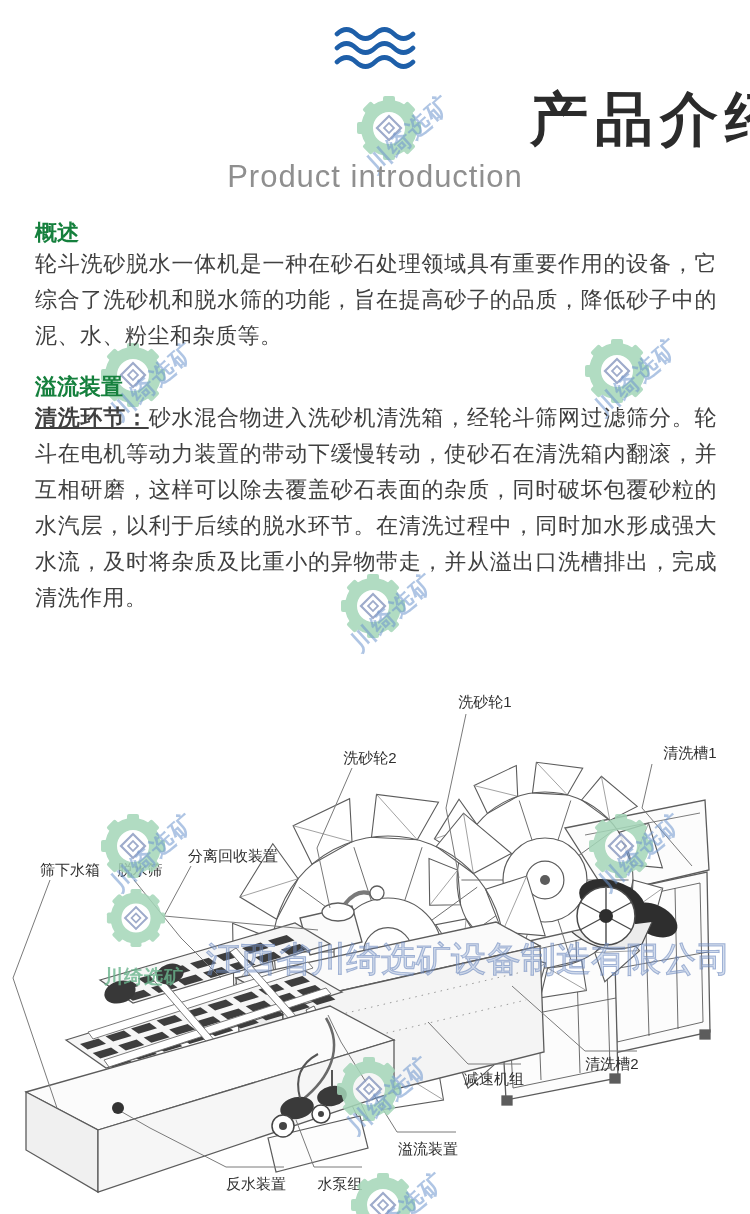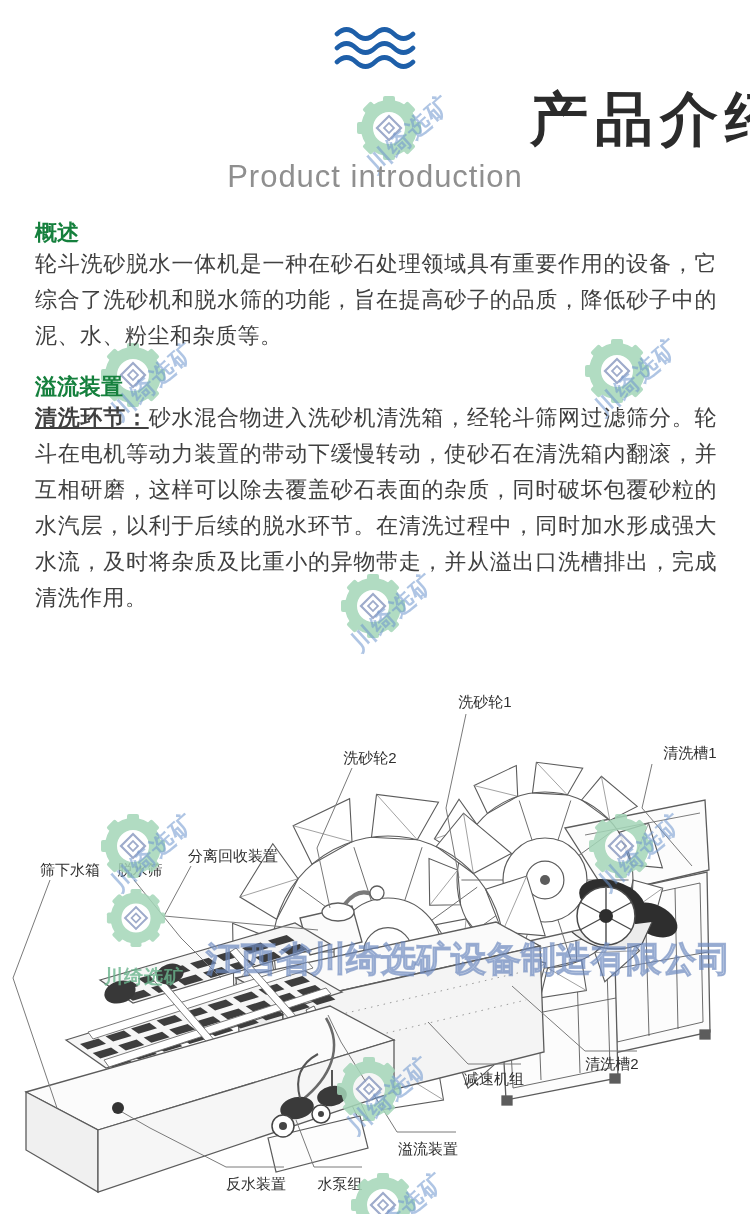--- a/index.html
+++ b/index.html
@@ -9,21 +9,21 @@
   .wm-layer{position:absolute;inset:0;pointer-events:none;}
   .wm-back{z-index:0;}
   .wm-front{z-index:3;}
   .wm{position:absolute;width:160px;height:170px;}
   .wm-diag{position:absolute;left:4px;top:62px;font-size:24px;font-weight:700;
            color:rgba(110,150,205,0.55);white-space:nowrap;letter-spacing:2px;
            transform:rotate(-42deg);transform-origin:0 0;}
   .wm-green{position:absolute;left:0px;top:76px;font-size:19px;font-weight:700;
             color:rgba(105,180,140,0.8);letter-spacing:1px;white-space:nowrap;}
   .wm-gear2{position:absolute;left:4px;top:74px;}
-  .wm-company{position:absolute;left:206px;top:936px;font-size:35px;font-weight:700;
+  .wm-company{position:absolute;left:206px;top:936px;font-size:35px;font-weight:400;
               white-space:nowrap;letter-spacing:0px;color:rgba(140,165,210,0.38);
               -webkit-text-stroke:1px rgba(100,130,185,0.55);}
   
   .content{position:absolute;inset:0;z-index:1;}
   .waves{position:absolute;left:334px;top:26px;}
   .title{position:absolute;left:0;top:82px;width:750px;text-align:right;
          font-size:58px;line-height:74px;font-weight:700;color:#2b2b2b;letter-spacing:7px;padding-left:40px;}
   .subtitle{position:absolute;left:0;top:158px;width:750px;text-align:center;
             font-size:31px;line-height:38px;color:#8f8f8f;letter-spacing:1px;}
   .sec-h{position:absolute;left:35px;font-size:22px;font-weight:700;color:#15803d;}

